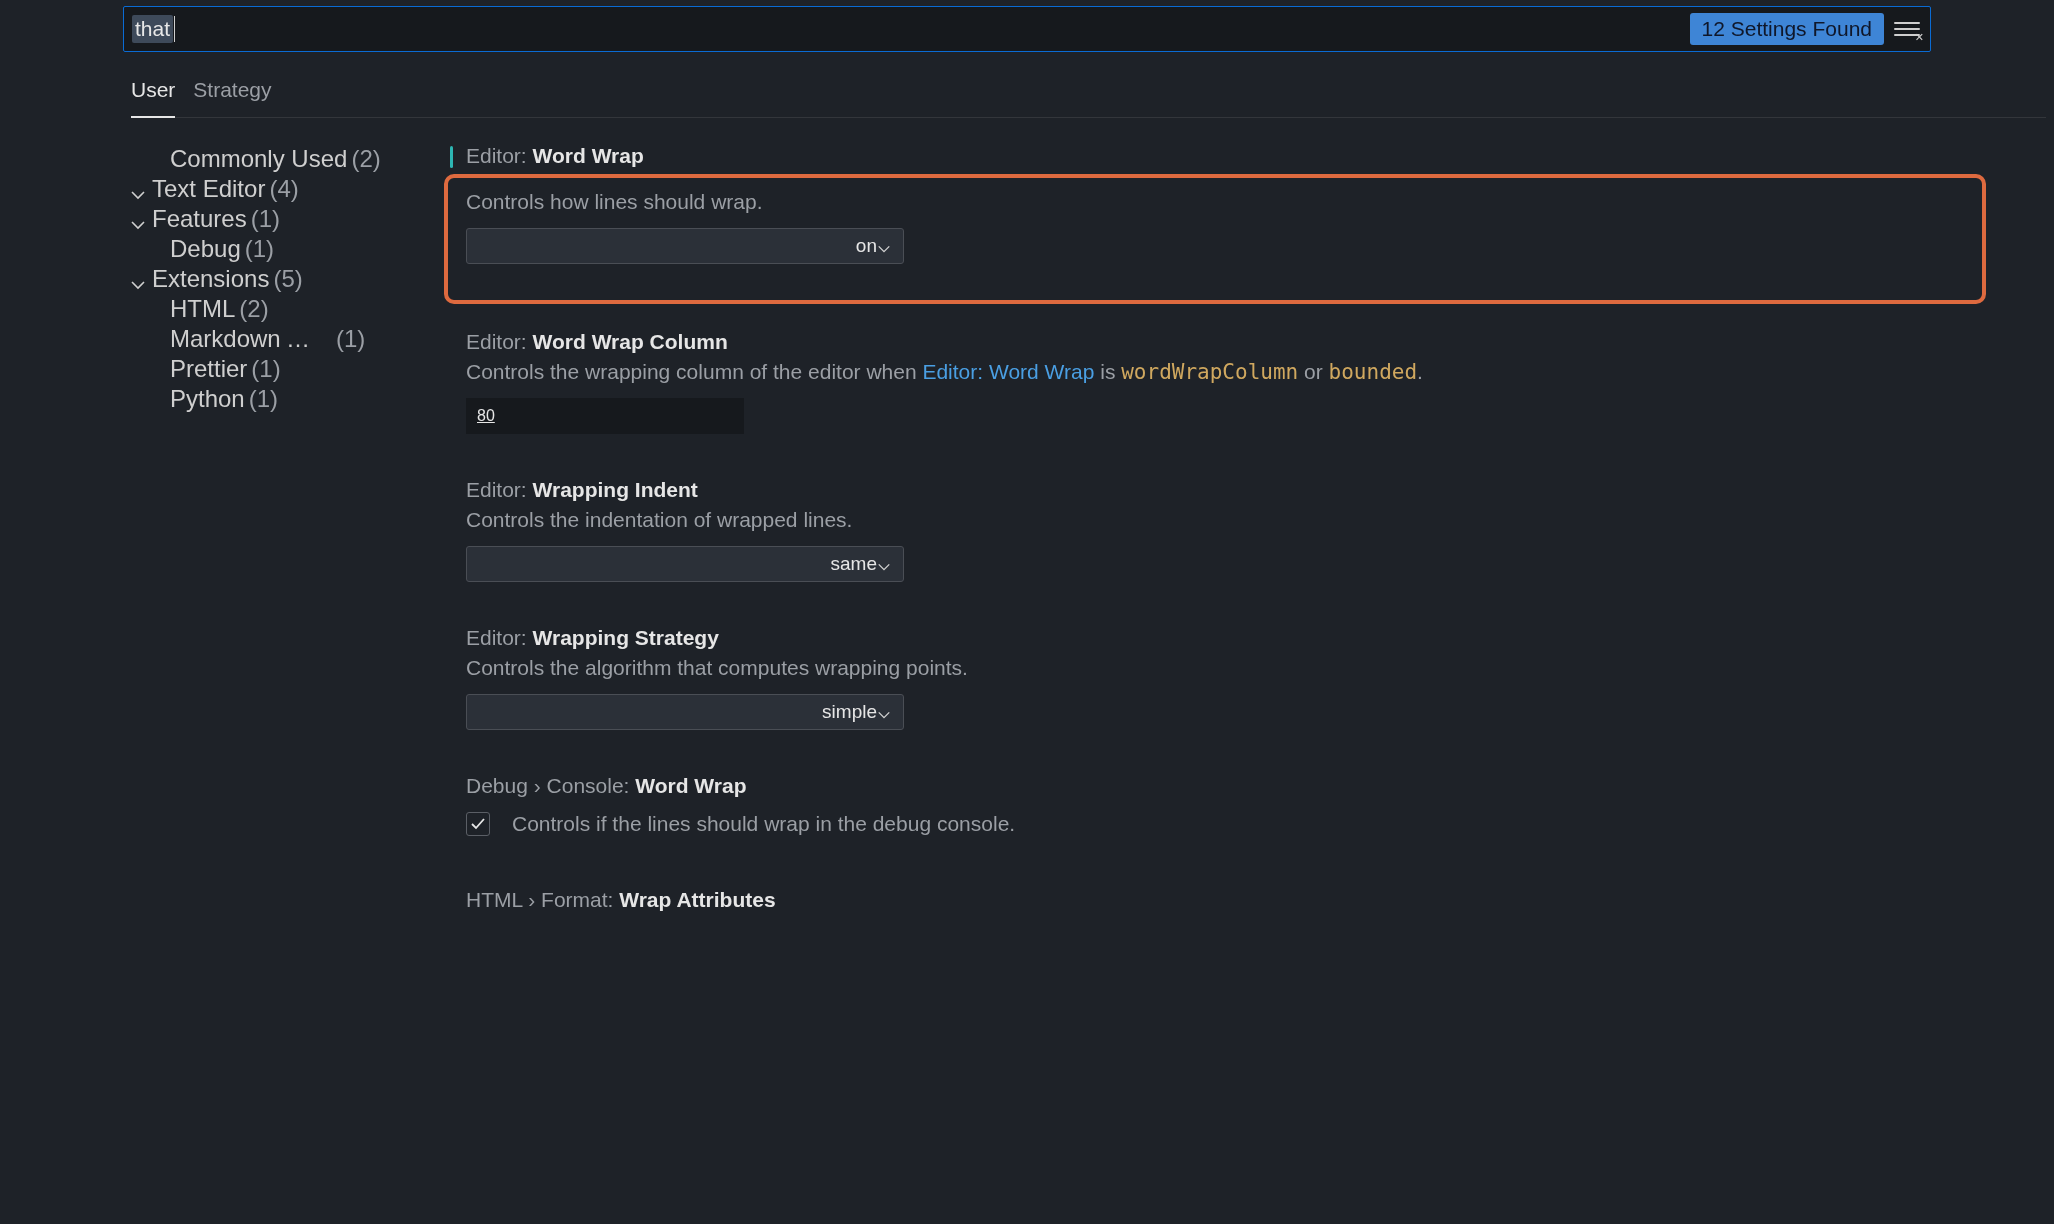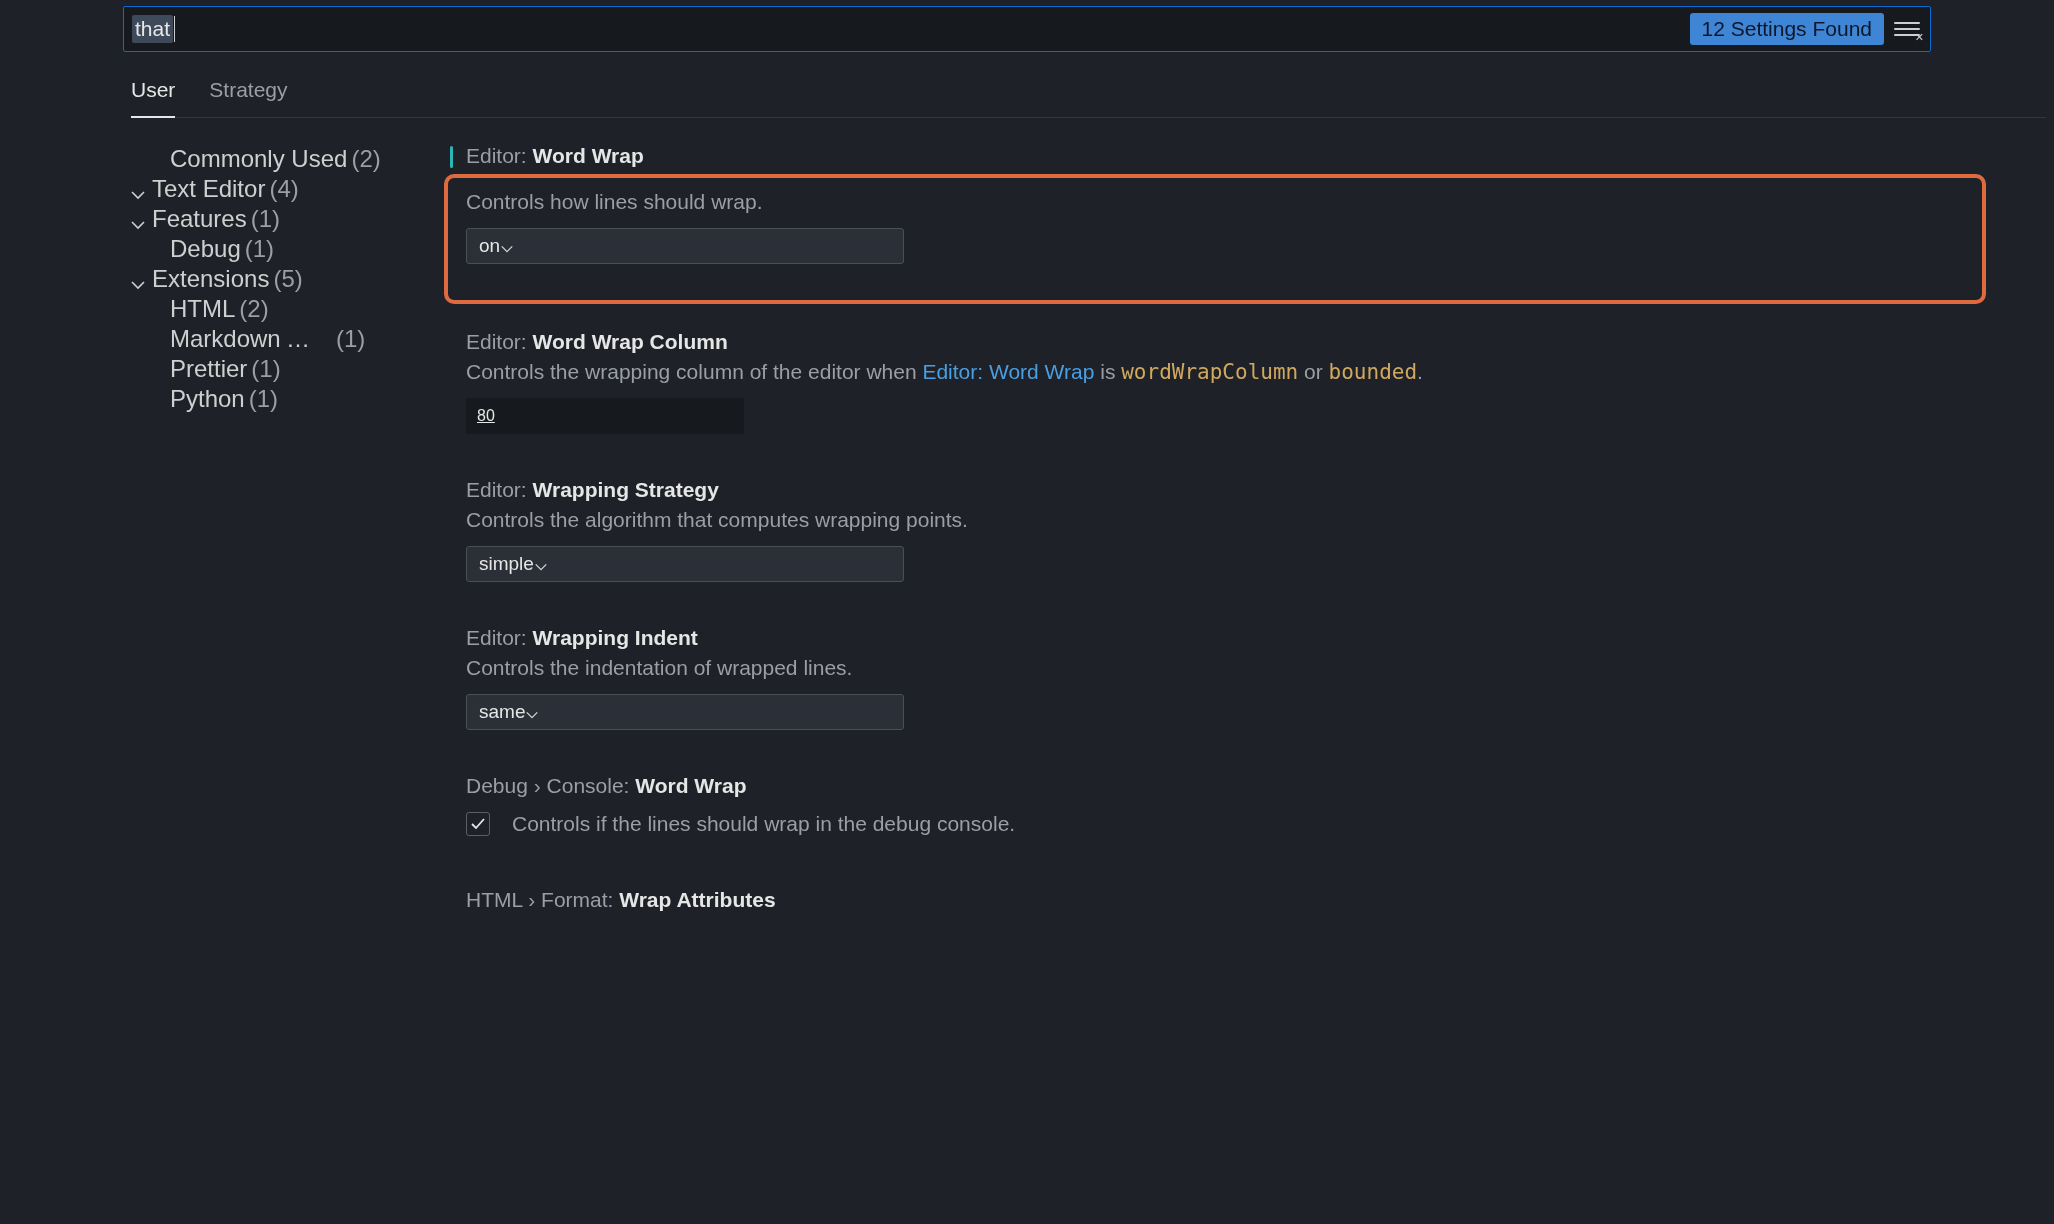--- a/index.html
+++ b/index.html
@@ -73,21 +73,21 @@
   .filter-icon .bar.b2{width:100%;}
   .filter-icon .bar.b3{width:100%;}
   .filter-icon .x {
     position:absolute; right:-4px; bottom:-4px;
     font-size:11px; color:var(--fg);
   }
 
   
   .tabs {
     display: flex;
-    gap: 34px;
+    gap: 18px;
     margin: 26px 0 0 123px;
     border-bottom: 1px solid #33363b;
     padding-bottom: 0;
   }
   .tab {
     padding-bottom: 14px;
     color: var(--fg-dim);
     font-size: 21px;
     cursor: pointer;
   }
@@ -155,21 +155,21 @@
     color: var(--fg-dim);
     font-size: 21px;
     margin-bottom: 14px;
   }
   .link-blue { color: var(--blue-link); }
   .mono { font-family: ui-monospace, Menlo, Consolas, monospace; color: var(--yellow); }
 
   .select {
     display: flex;
     align-items: center;
-    justify-content: flex-start;
+    justify-content: flex-end;
     width: 438px;
     height: 36px;
     background: var(--bg-input);
     border: 1px solid #4a4e55;
     border-radius: 3px;
     padding: 0 12px;
     font-size: 19px;
     color: var(--fg-bright);
     cursor: pointer;
   }
@@ -339,50 +339,50 @@
           <span>Editor: </span><span class="strong">Word Wrap Column</span>
         </div>
         <div class="desc">
           <span>Controls the wrapping column of the editor when </span><span class="link-blue">Editor: Word Wrap</span><span> is </span><span class="mono">wordWrapColumn</span><span> or </span><span class="mono">bounded</span><span>.</span>
         </div>
         <input class="numinput" value="80" style="">
       </div>
 
       <div class="setting">
         <div class="heading">
+          <span>Editor: </span><span class="strong">Wrapping Indent</span>
+        </div>
+        <div class="desc">Controls the indentation of wrapped lines.</div>
+        <div class="select">
+          <span>same</span>
+          <span class="sel-chev">
+            <svg viewBox="0 0 16 16">
+                <path d="M2 5l6 6 6-6" stroke="#cfcfcf" stroke-width="1.6" fill="none"></path>
+              </svg>
+          </span>
+        </div>
+      </div>
+
+      <div class="setting">
+        <div class="heading">
           <span>Editor: </span><span class="strong">Wrapping Strategy</span>
         </div>
         <div class="desc">Controls the algorithm that computes wrapping points.</div>
         <div class="select">
           <span>simple</span>
           <span class="sel-chev">
             <svg viewBox="0 0 16 16">
                 <path d="M2 5l6 6 6-6" stroke="#cfcfcf" stroke-width="1.6" fill="none"></path>
               </svg>
           </span>
         </div>
       </div>
 
       <div class="setting">
         <div class="heading">
-          <span>Editor: </span><span class="strong">Wrapping Indent</span>
-        </div>
-        <div class="desc">Controls the indentation of wrapped lines.</div>
-        <div class="select">
-          <span>same</span>
-          <span class="sel-chev">
-            <svg viewBox="0 0 16 16">
-                <path d="M2 5l6 6 6-6" stroke="#cfcfcf" stroke-width="1.6" fill="none"></path>
-              </svg>
-          </span>
-        </div>
-      </div>
-
-      <div class="setting">
-        <div class="heading">
           <span>Debug › Console: </span><span class="strong">Word Wrap</span>
         </div>
         <div class="check-row">
           <div class="checkbox">
             <svg width="16" height="16" viewBox="0 0 16 16">
                 <path d="M2 8 l4 4 l8 -9" stroke="#e6e6e6" stroke-width="1.8" fill="none"></path>
               </svg>
           </div>
           <div class="desc" style="margin:8px">Controls if the lines should wrap in the debug console.</div>
         </div>

